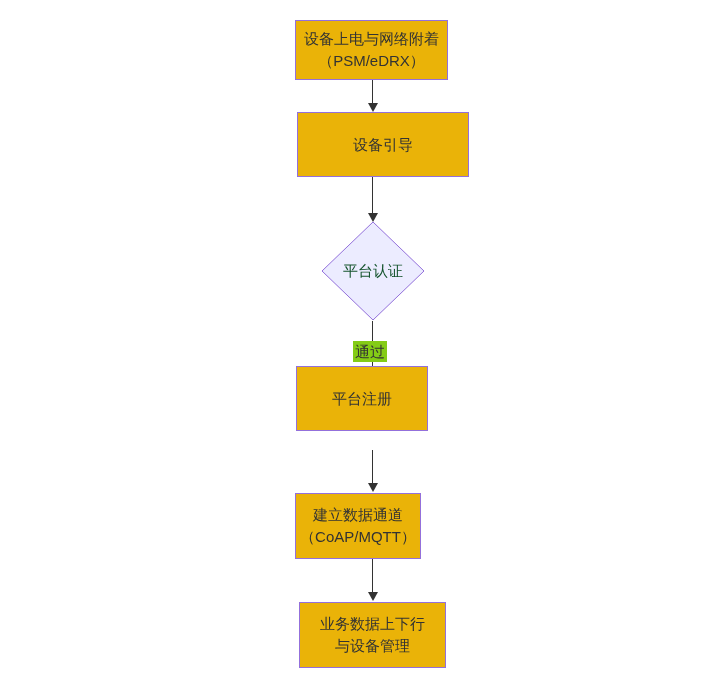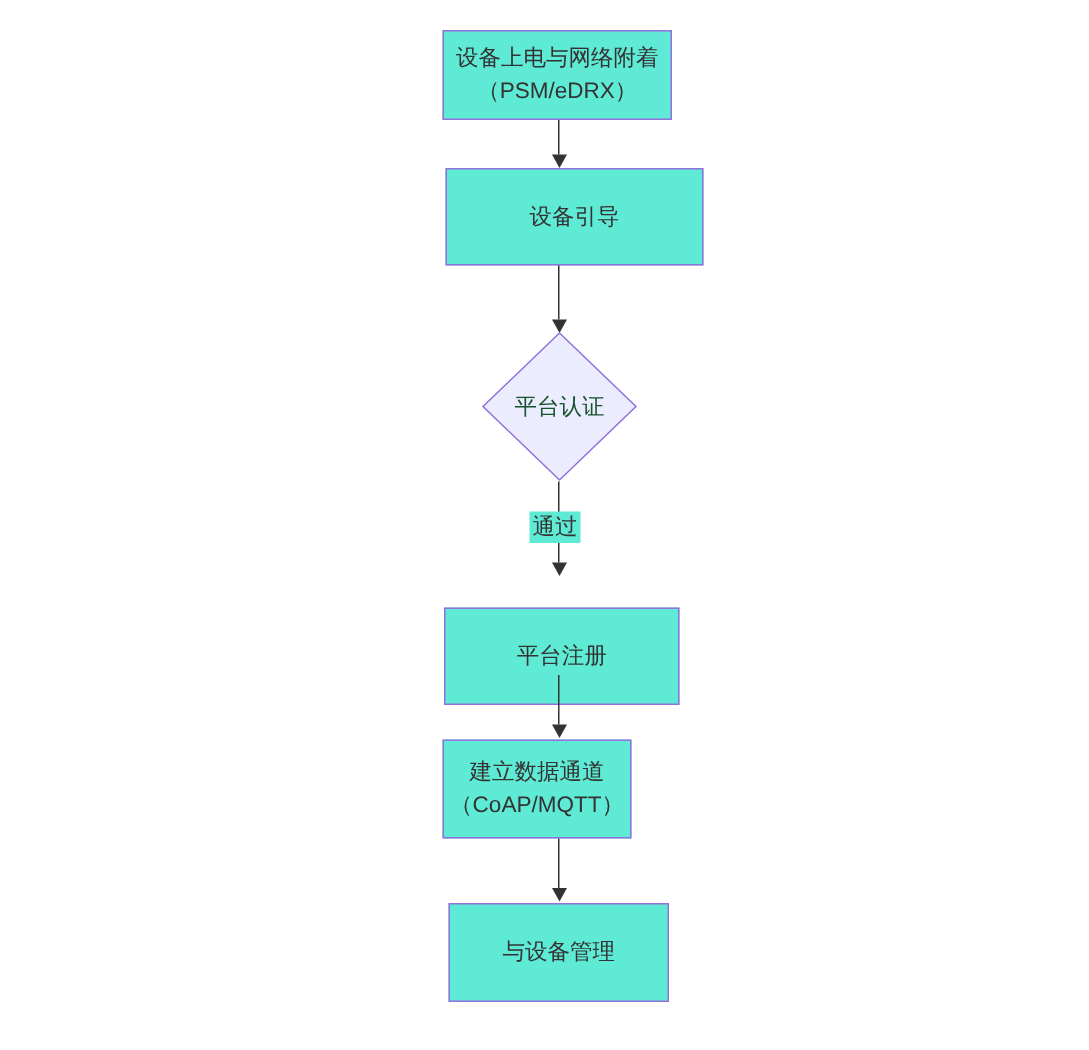--- a/index.html
+++ b/index.html
@@ -6,21 +6,21 @@
   .canvas{
     position:relative;
     width:726px;height:700px;
     background:#ffffff;
     font-family:"Liberation Sans","DejaVu Sans",sans-serif;
     color:#333333;
     overflow:hidden;
   }
   .node{
     position:absolute;
-    background:#5eead4;
+    background:#eab308;
     border:1px solid #9370DB;
     display:flex;flex-direction:column;
     align-items:center;justify-content:center;
     text-align:center;
     font-size:15px;line-height:22px;
     box-sizing:border-box;
   }
   .diamond{position:absolute;}
   .diamond svg{position:absolute;left:0;top:0;}
   .diamond polygon{fill:#ECECFF;stroke:#9370DB;stroke-width:1;}
@@ -35,21 +35,21 @@
   }
   .aline{width:1px;flex:1;background:#333333;}
   .ahead{
     width:0;height:0;
     border-left:5px solid transparent;
     border-right:5px solid transparent;
     border-top:9px solid #333333;
   }
   .edge-label{
     position:absolute;
-    background:#5eead4;
+    background:#84cc16;
     color:#333333;
     font-size:15px;line-height:21px;
     padding:0 2px;
     z-index:2;
   }
 </style>
 </head>
 <body>
 
 <div class="canvas">
@@ -79,36 +79,37 @@
     </svg>
     <div class="dlabel">平台认证</div>
   </div>
 
   <div class="arrow" style="left:367px;top:321px;height:63px">
     <span class="aline"></span>
     <span class="ahead"></span>
   </div>
   <div class="edge-label" style="left:353px;top:341px">通过</div>
 
-  <div class="node" style="left:296px;top:405px;width:157px;height:65px">
+  <div class="node" style="left:296px;top:366px;width:132px;height:65px">
     <div>平台注册</div>
   </div>
 
   <div class="arrow" style="left:367px;top:450px;height:42px">
     <span class="aline"></span>
     <span class="ahead"></span>
   </div>
 
   <div class="node" style="left:295px;top:493px;width:126px;height:66px">
     <div>建立数据通道</div>
     <div>（CoAP/MQTT）</div>
   </div>
 
   <div class="arrow" style="left:367px;top:559px;height:42px">
     <span class="aline"></span>
     <span class="ahead"></span>
   </div>
 
   <div class="node" style="left:299px;top:602px;width:147px;height:66px">
+    <div>业务数据上下行</div>
     <div>与设备管理</div>
   </div>
 
 </div>
 
 </body></html>

